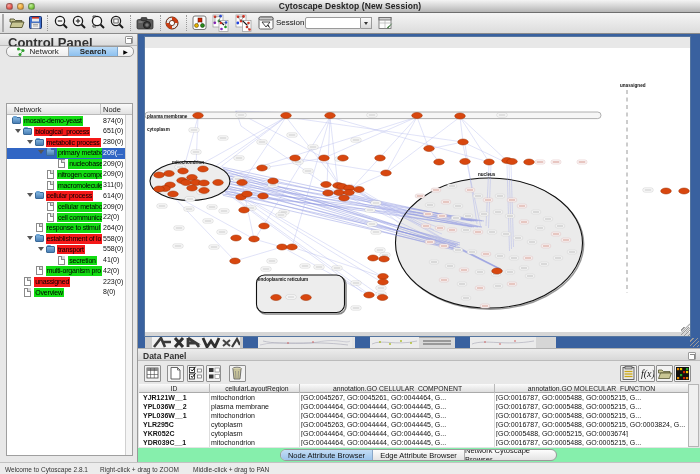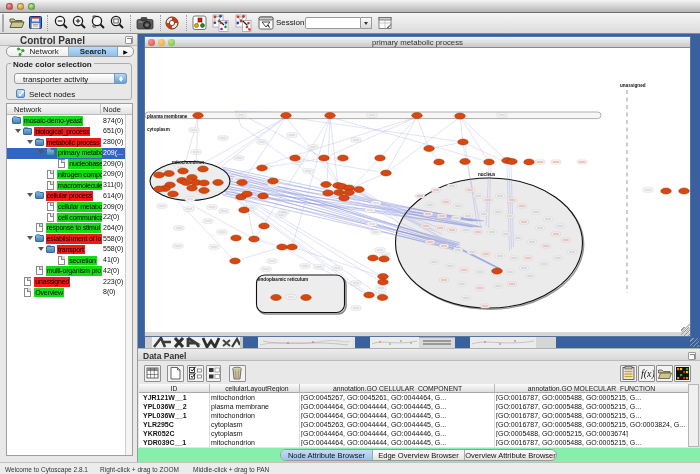--- a/index.html
+++ b/index.html
@@ -20,21 +20,21 @@
   background:linear-gradient(#f5f5f5, #dcdcdc);
   border-bottom:1px solid #8a8a8a; }
 .tsep { position:absolute; top:2px; height:16px; border-left:1px dotted #9a9a9a; }
 .tsep2 { position:absolute; top:1px; height:18px; border-left:1px solid #aaa; border-right:1px solid #aaa; }
 
 
 #cpanel { left:0; top:34px; width:138px; height:428px; background:#e8e8e8;
   border-right:1px solid #9a9a9a; }
 #cpanel-head { position:absolute; left:0; top:0; width:137px; height:12px;
   background:linear-gradient(#f0f0f0,#dcdcdc); border-bottom:1px solid #bbb; }
-#cpanel-head span { position:absolute; left:20px; top:1px; font-size:10px; font-weight:bold; color:#333; }
+#cpanel-head span { position:absolute; left:8px; top:1px; font-size:13px; font-weight:bold; color:#333; }
 .floaticon { position:absolute; width:8px; height:8px; border:1px solid #9a9a9a; background:#fff; border-radius:1px; }
 .floaticon:before { content:""; position:absolute; left:1px; top:1px; width:4px; height:4px;
   border-top:1px solid #888; border-right:1px solid #888; }
 
 
 #cptabs { position:absolute; left:6px; top:12px; width:128px; height:11px;
   background:linear-gradient(#fdfdfd,#ededed); border:1px solid #9a9a9a; border-radius:5px;
   display:flex; overflow:hidden; font-size:8px; color:#222; }
 #cptabs .seg { height:100%; display:flex; align-items:center; justify-content:center; }
 #cptabs .s1 { width:62px; border-right:1px solid #aaa; }
@@ -138,20 +138,21 @@
   border-top:1px solid #c2c2c2; font-size:6.5px; color:#333; }
 #statusbar span { position:absolute; top:2.5px; }
 </style>
 </head>
 <body>
 
 <div class="abs" id="titlebar">
   <div class="tl" style="left:6px;  background:radial-gradient(circle at 35% 30%, #f6a9a4, #e4554d 60%, #b03a32);"></div>
   <div class="tl" style="left:17px; background:radial-gradient(circle at 35% 30%, #fcd887, #eda93e 60%, #c07f1f);"></div>
   <div class="tl" style="left:28px; background:radial-gradient(circle at 35% 30%, #c4ecA0, #7cc83e 60%, #559422);"></div>
+  <div id="title-text">Cytoscape Desktop (New Session)</div>
 </div>
 
 <div class="abs" id="toolbar">
   <div class="tsep2" style="left:2px;"></div>
   <svg style="position:absolute;left:9px;top:3px" width="16" height="13" viewBox="0 0 16 13">
       <path d="M1 3 L5 3 L6.5 4.5 L13 4.5 L13 6 L1 6 Z" fill="#c9c694" stroke="#43431f" stroke-width="0.8"></path>
 <path d="M1 11.5 L3 6 L15 6 L13 11.5 Z" fill="#c9c694" stroke="#43431f" stroke-width="0.8"></path>
     </svg>
     <svg style="position:absolute;left:29px;top:3px" width="13" height="13" viewBox="0 0 13 13">
       <rect x="0.5" y="0.5" width="12" height="12" rx="1" fill="#3c6ecc" stroke="#1a2f66"></rect>
@@ -269,28 +270,20 @@
   <div id="cptabs">
     <div class="seg s1"><svg width="10" height="10" viewBox="0 0 10 10" style="margin-right:1px;">
 <circle cx="2.5" cy="2" r="1.5" fill="#2fa12f"></circle>
           <circle cx="7" cy="3.5" r="1.5" fill="#2fa12f"></circle>
 <circle cx="4" cy="7.5" r="1.5" fill="#2fa12f"></circle>
 <line x1="2.5" y1="2" x2="7" y2="3.5" stroke="#2fa12f" stroke-width="0.7"></line>
 <line x1="7" y1="3.5" x2="4" y2="7.5" stroke="#2fa12f" stroke-width="0.7"></line>
         </svg>&nbsp;Network</div>
     <div class="seg s2">Search</div>
     <div class="seg s3">▶</div>
-  </div>
-  <div id="nodecolor">
-    <legend>Node color selection</legend>
-    <div id="dropdown">
-        <span>transporter activity</span>
-        <div class="cap"></div>
-      </div>
-    <div id="selnodes"><span class="box"></span><span class="lbl">Select nodes</span></div>
   </div>
   <div id="tree">
     <div id="tree-head">
         <span class="c1">Network</span>
         <span class="div"></span>
         <span class="c2">Node</span>
       </div>
     <div class="trow" style="top:11.7px;">
         <span class="gicon" style="left:5.0px;"></span>
         <span class="hl" style="left:16.0px;max-width:79px;background:#12dd12;">mosaic-demo-yeast</span>
@@ -420,26 +413,20 @@
     <div class="bw" style="left:285px;width:28px;height:1.5px;top:309px;background:#999;"></div>
     <div class="bw" style="left:332px;width:66px;background:#ebebeb;"></div>
     <svg class="bw" style="left:332px;width:66px;" width="66" height="11" viewBox="0 0 66 11">
 <path d="M2 7 C 15 2, 35 9, 64 4" stroke="#99a" stroke-width="0.5" fill="none"></path>
 <circle cx="15" cy="5" r="0.8" fill="#c55"></circle>
       <circle cx="30" cy="7" r="0.8" fill="#c55"></circle>
 <circle cx="45" cy="4" r="0.8" fill="#c55"></circle>
 </svg>
     <div class="bw" style="left:398px;width:20px;background:#d6d6d6;"></div>
   <div id="mainwin">
-    <div id="mw-title">
-      <div class="tl" style="left:3px;  background:radial-gradient(circle at 35% 30%, #f2948d, #dd4b42);"></div>
-      <div class="tl" style="left:13px; background:radial-gradient(circle at 35% 30%, #fbd07a, #e9a43a);"></div>
-      <div class="tl" style="left:23px; background:radial-gradient(circle at 35% 30%, #b8e687, #6fbe38);"></div>
-      <span>primary metabolic process</span>
-    </div>
     <div id="mw-canvas"><svg width="545" height="286" viewBox="0 0 545 286">
 <line x1="77" y1="119.0" x2="327" y2="173" stroke="#8e97e0" stroke-width="0.6" opacity="0.8"></line>
 <line x1="78" y1="120.3" x2="311" y2="197" stroke="#8e97e0" stroke-width="0.6" opacity="0.8"></line>
 <line x1="79" y1="121.7" x2="337" y2="179" stroke="#8e97e0" stroke-width="0.6" opacity="0.8"></line>
 <line x1="80" y1="123.1" x2="317" y2="201" stroke="#8e97e0" stroke-width="0.6" opacity="0.8"></line>
 <line x1="77" y1="124.4" x2="333" y2="173" stroke="#8e97e0" stroke-width="0.6" opacity="0.8"></line>
 <line x1="78" y1="125.8" x2="313" y2="196" stroke="#8e97e0" stroke-width="0.6" opacity="0.8"></line>
 <line x1="79" y1="127.1" x2="329" y2="179" stroke="#8e97e0" stroke-width="0.6" opacity="0.8"></line>
 <line x1="80" y1="128.4" x2="309" y2="200" stroke="#8e97e0" stroke-width="0.6" opacity="0.8"></line>
 <line x1="77" y1="129.8" x2="339" y2="173" stroke="#8e97e0" stroke-width="0.6" opacity="0.8"></line>
@@ -998,22 +985,22 @@
         <span class="c4">[GO:0016787, GO:0005488, GO:0005215, G...</span>
       </div>
     <div style="position:absolute;left:70px;top:9px;width:1px;height:54px;background:#ddd;"></div>
     <div style="position:absolute;left:160px;top:9px;width:1px;height:54px;background:#ddd;"></div>
     <div style="position:absolute;left:355px;top:9px;width:1px;height:54px;background:#ddd;"></div>
   </div>
   <div id="dp-vscroll"></div>
   <div id="dp-tabs">
     <div id="seg">
       <div class="t1">Node Attribute Browser</div>
-      <div class="t2">Edge Overview Browser</div>
-      <div class="t3">Overview Attribute Browser</div>
+      <div class="t2">Edge Attribute Browser</div>
+      <div class="t3">Network Cytoscape Browser</div>
     </div>
   </div>
 </div>
 
 <div class="abs" id="statusbar">
   <span style="left:5px;">Welcome to Cytoscape 2.8.1</span>
   <span style="left:100px;">Right-click + drag to ZOOM</span>
   <span style="left:193px;">Middle-click + drag to PAN</span>
 </div>
 

